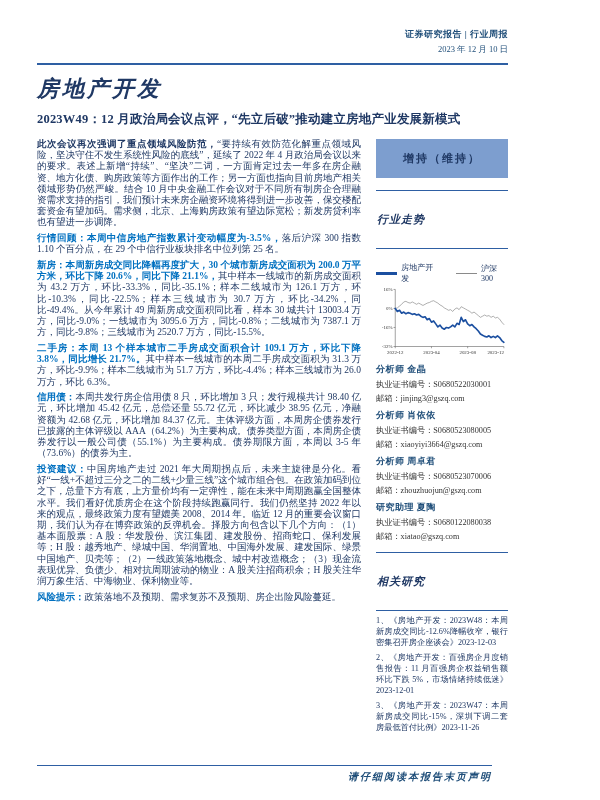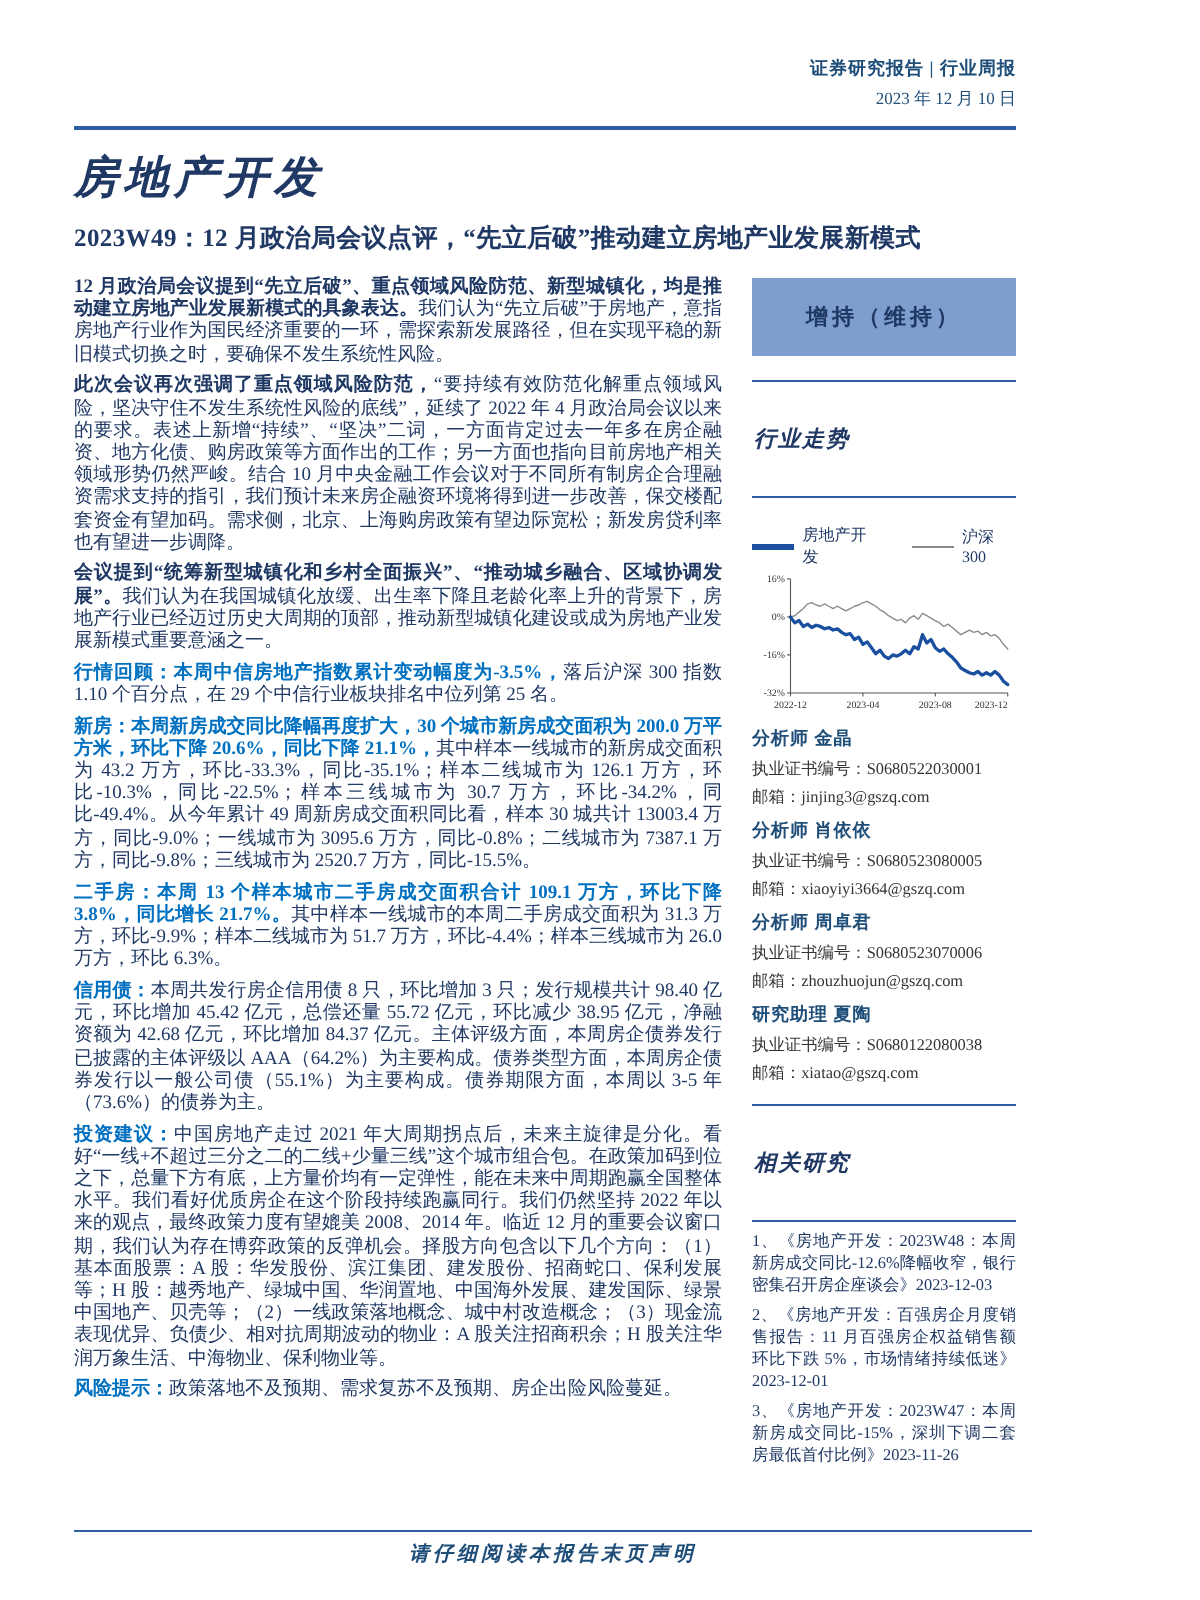--- a/index.html
+++ b/index.html
@@ -26,44 +26,42 @@
   .legend-item{display:flex;align-items:center}
   .swatch{display:inline-block;width:22px;height:0;margin-right:4px}
   .swatch-main{border-top:3px solid #1b4fa0}
   .swatch-bench{border-top:1px solid #8a8a8a}
   .chart-wrap{margin-top:2px}
   .chart-wrap svg{display:block;width:100%;height:auto}
   .author-entry{margin-top:5px}
   .author-name{font-size:9px;font-weight:bold;color:#1f4e79;letter-spacing:.5px;margin-top:4px}
   .author-row{font-size:8.2px;color:#333333;margin-top:3px}
   .related-item{font-size:8.2px;line-height:11px;color:#1f3864;margin-top:4px;text-align:justify}
-  .footer{position:absolute;left:37px;right:24px;bottom:16px;text-align:center}
+  .footer{position:absolute;left:37px;right:48px;bottom:16px;text-align:right}
   .footer-rule{height:1px;background:#2e5fa3}
   .footer-text{font-size:10px;font-weight:bold;font-style:italic;color:#1f4e79;margin-top:4px;letter-spacing:2px}
 </style>
 </head>
 <body>
 
 <div class="page">
 
   <div class="top-right">
     <div class="report-type">证券研究报告 | 行业周报</div>
     <div class="report-date">2023 年 12 月 10 日</div>
   </div>
   <div class="header-rule"></div>
 
   <div class="industry-title">房地产开发</div>
   <div class="report-title">2023W49：12 月政治局会议点评，“先立后破”推动建立房地产业发展新模式</div>
 
   <div class="columns">
     <main class="body-col">
       <div id="paragraphs">
-          <p class="para"><span class="seg-lead">12 月政治局会议提到“先立后破”、重点领域风险防范、新型城镇化，均是推动建立房地产业发展新模式的具象表达。</span><span class="seg-text">我们认为“先立后破”于房地产，意指房地产行业作为国民经济重要的一环，需探索新发展路径，但在实现平稳的新旧模式切换之时，要确保不发生系统性风险。</span></p>
           <p class="para"><span class="seg-lead">此次会议再次强调了重点领域风险防范，</span><span class="seg-text">“要持续有效防范化解重点领域风险，坚决守住不发生系统性风险的底线”，延续了 2022 年 4 月政治局会议以来的要求。表述上新增“持续”、“坚决”二词，一方面肯定过去一年多在房企融资、地方化债、购房政策等方面作出的工作；另一方面也指向目前房地产相关领域形势仍然严峻。结合 10 月中央金融工作会议对于不同所有制房企合理融资需求支持的指引，我们预计未来房企融资环境将得到进一步改善，保交楼配套资金有望加码。需求侧，北京、上海购房政策有望边际宽松；新发房贷利率也有望进一步调降。</span></p>
-          <p class="para"><span class="seg-lead">会议提到“统筹新型城镇化和乡村全面振兴”、“推动城乡融合、区域协调发展”。</span><span class="seg-text">我们认为在我国城镇化放缓、出生率下降且老龄化率上升的背景下，房地产行业已经迈过历史大周期的顶部，推动新型城镇化建设或成为房地产业发展新模式重要意涵之一。</span></p>
           <p class="para"><span class="seg-blue">行情回顾：本周中信房地产指数累计变动幅度为-3.5%，</span><span class="seg-text">落后沪深 300 指数 1.10 个百分点，在 29 个中信行业板块排名中位列第 25 名。</span></p>
           <p class="para"><span class="seg-blue">新房：本周新房成交同比降幅再度扩大，30 个城市新房成交面积为 200.0 万平方米，环比下降 20.6%，同比下降 21.1%，</span><span class="seg-text">其中样本一线城市的新房成交面积为 43.2 万方，环比-33.3%，同比-35.1%；样本二线城市为 126.1 万方，环比-10.3%，同比-22.5%；样本三线城市为 30.7 万方，环比-34.2%，同比-49.4%。从今年累计 49 周新房成交面积同比看，样本 30 城共计 13003.4 万方，同比-9.0%；一线城市为 3095.6 万方，同比-0.8%；二线城市为 7387.1 万方，同比-9.8%；三线城市为 2520.7 万方，同比-15.5%。</span></p>
           <p class="para"><span class="seg-blue">二手房：本周 13 个样本城市二手房成交面积合计 109.1 万方，环比下降 3.8%，同比增长 21.7%。</span><span class="seg-text">其中样本一线城市的本周二手房成交面积为 31.3 万方，环比-9.9%；样本二线城市为 51.7 万方，环比-4.4%；样本三线城市为 26.0 万方，环比 6.3%。</span></p>
           <p class="para"><span class="seg-blue">信用债：</span><span class="seg-text">本周共发行房企信用债 8 只，环比增加 3 只；发行规模共计 98.40 亿元，环比增加 45.42 亿元，总偿还量 55.72 亿元，环比减少 38.95 亿元，净融资额为 42.68 亿元，环比增加 84.37 亿元。主体评级方面，本周房企债券发行已披露的主体评级以 AAA（64.2%）为主要构成。债券类型方面，本周房企债券发行以一般公司债（55.1%）为主要构成。债券期限方面，本周以 3-5 年（73.6%）的债券为主。</span></p>
           <p class="para"><span class="seg-blue">投资建议：</span><span class="seg-text">中国房地产走过 2021 年大周期拐点后，未来主旋律是分化。看好“一线+不超过三分之二的二线+少量三线”这个城市组合包。在政策加码到位之下，总量下方有底，上方量价均有一定弹性，能在未来中周期跑赢全国整体水平。我们看好优质房企在这个阶段持续跑赢同行。我们仍然坚持 2022 年以来的观点，最终政策力度有望媲美 2008、2014 年。临近 12 月的重要会议窗口期，我们认为存在博弈政策的反弹机会。择股方向包含以下几个方向：（1）基本面股票：A 股：华发股份、滨江集团、建发股份、招商蛇口、保利发展等；H 股：越秀地产、绿城中国、华润置地、中国海外发展、建发国际、绿景中国地产、贝壳等；（2）一线政策落地概念、城中村改造概念；（3）现金流表现优异、负债少、相对抗周期波动的物业：A 股关注招商积余；H 股关注华润万象生活、中海物业、保利物业等。</span></p>
           <p class="para"><span class="seg-blue">风险提示：</span><span class="seg-text">政策落地不及预期、需求复苏不及预期、房企出险风险蔓延。</span></p>
         </div>
     </main>
 
     <aside class="sidebar">

